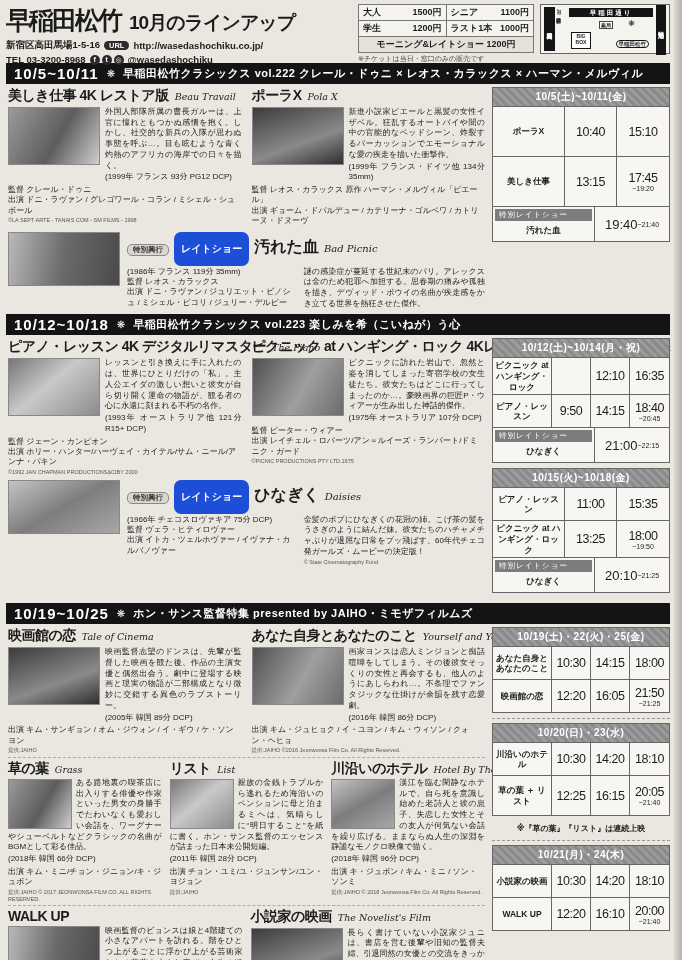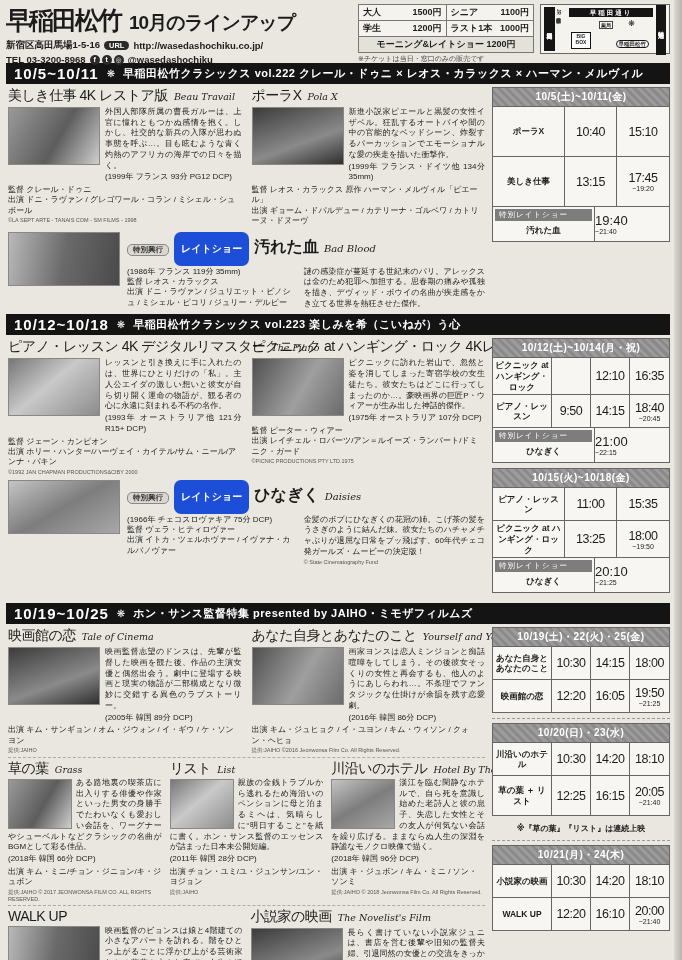--- a/index.html
+++ b/index.html
@@ -37,21 +37,21 @@
 .sbar .dates{font-size:15px;font-weight:bold;letter-spacing:1px}
 .sbar .ic{font-size:10px}
 .sbar .stitle{font-size:11px;font-weight:bold;letter-spacing:0.5px;white-space:nowrap;overflow:hidden}
 
 .sec{display:flex;gap:7px;padding:3px 0 2px 2px}
 .sec-left{flex:1;min-width:0}
 .sec-right{width:178px;flex:none}
 .mrow{display:flex;gap:10px}
 .mrow>.movie{flex:1;min-width:0}
 .movie .m-title{display:flex;align-items:baseline;gap:6px;white-space:nowrap}
-.movie .jp{font-size:14px;font-weight:400;letter-spacing:-0.5px}
+.movie .jp{font-size:14px;font-weight:700;letter-spacing:-0.5px}
 .movie .en{font-size:9.5px;font-style:italic;font-family:"DejaVu Serif",serif;color:#222}
 .m-body{display:flex;gap:5px;margin-top:2px}
 .thumb{flex:none;border:1px solid #888}
 .t-a{width:92px;height:58px}
 .t-b{width:112px;height:54px}
 .t-c{width:64px;height:50px;float:left;margin:1px 4px 1px 0}
 .m-text{font-size:8px;line-height:1.34;text-align:justify}
 .info{display:block;font-size:8px;margin-top:1px}
 .m-credit{font-size:8px;line-height:1.3;margin-top:2px}
 .m-copy{font-size:5.5px;color:#555;margin-top:1px}
@@ -81,21 +81,21 @@
 .st-t:last-child{border-right:none}
 .w2 .st-t{width:52px}
 .st-t .end{font-size:7px;color:#222;letter-spacing:0}
 .rt{min-height:50px}
 .rm{min-height:33px}
 .rl{min-height:40px}
 .st-sp{display:flex;border-top:1px solid #666}
 .sp-left{width:58%;border-right:1px solid #666}
 .sp-label{background:#7d7d7d;color:#fff;font-size:7.5px;font-weight:normal;padding:1px 4px;margin:2px;letter-spacing:1px}
 .sp-title{font-size:8.5px;font-weight:bold;text-align:center;padding:2px 0 4px}
-.sp-time{flex:1;display:flex;flex-direction:column;align-items:flex-start;justify-content:center;font-size:13px}
+.sp-time{flex:1;display:flex;flex-direction:row;align-items:center;justify-content:center;font-size:13px}
 .sp-time .end{font-size:7px}
 .st-note{font-size:8px;font-weight:bold;text-align:center;padding:2px 0;border-top:1px solid #666;background:#eceae2}
 .dash{border-top:1px dashed #999;margin:4px 0}
 .narrowrow{display:flex;gap:8px;border-top:1px dashed #aaa;margin-top:3px;padding-top:2px}
 .narrowrow .movie{flex:1;min-width:0}
 .clear{clear:both}
 </style>
 </head>
 <body>
 
@@ -194,21 +194,21 @@
             </div>
         </div>
       </div>
       <div class="late">
         <div class="thumb t-b g3"></div>
         <div class="l-main">
           <div class="l-head">
             <span class="badge1">特別興行</span>
             <span class="badge2">レイトショー</span>
             <span class="jp">汚れた血</span>
-            <span class="en">Bad Blood</span>
+            <span class="en">Bad Picnic</span>
           </div>
           <div class="l-cols">
             <div class="l-info">
               <div>(1986年 フランス 119分 35mm)</div>
               <div>監督 レオス・カラックス</div>
               <div>出演 ドニ・ラヴァン / ジュリエット・ビノシュ / ミシェル・ピコリ / ジュリー・デルピー</div>
             </div>
             <div class="l-desc">謎の感染症が蔓延する世紀末のパリ。アレックスは金のため犯罪へ加担する。思春期の痛みや孤独を描き、デヴィッド・ボウイの名曲が疾走感をかき立てる世界を熱狂させた傑作。</div>
           </div>
         </div>
@@ -498,21 +498,21 @@
           </div>
         <div class="st-row rm">
             <div class="st-name">映画館の恋</div>
             <div class="st-t">
               <span>12:20</span>
             </div>
             <div class="st-t">
               <span>16:05</span>
             </div>
             <div class="st-t">
-              <span>19:50</span>
+              <span>21:50</span>
               <span class="end">~21:25</span>
             </div>
           </div>
       </div>
       <div class="dash"></div>
       <div class="stable">
         <div class="st-head">10/20(日)・23(水)</div>
         <div class="st-row rm">
             <div class="st-name">川沿いのホテル</div>
             <div class="st-t">

